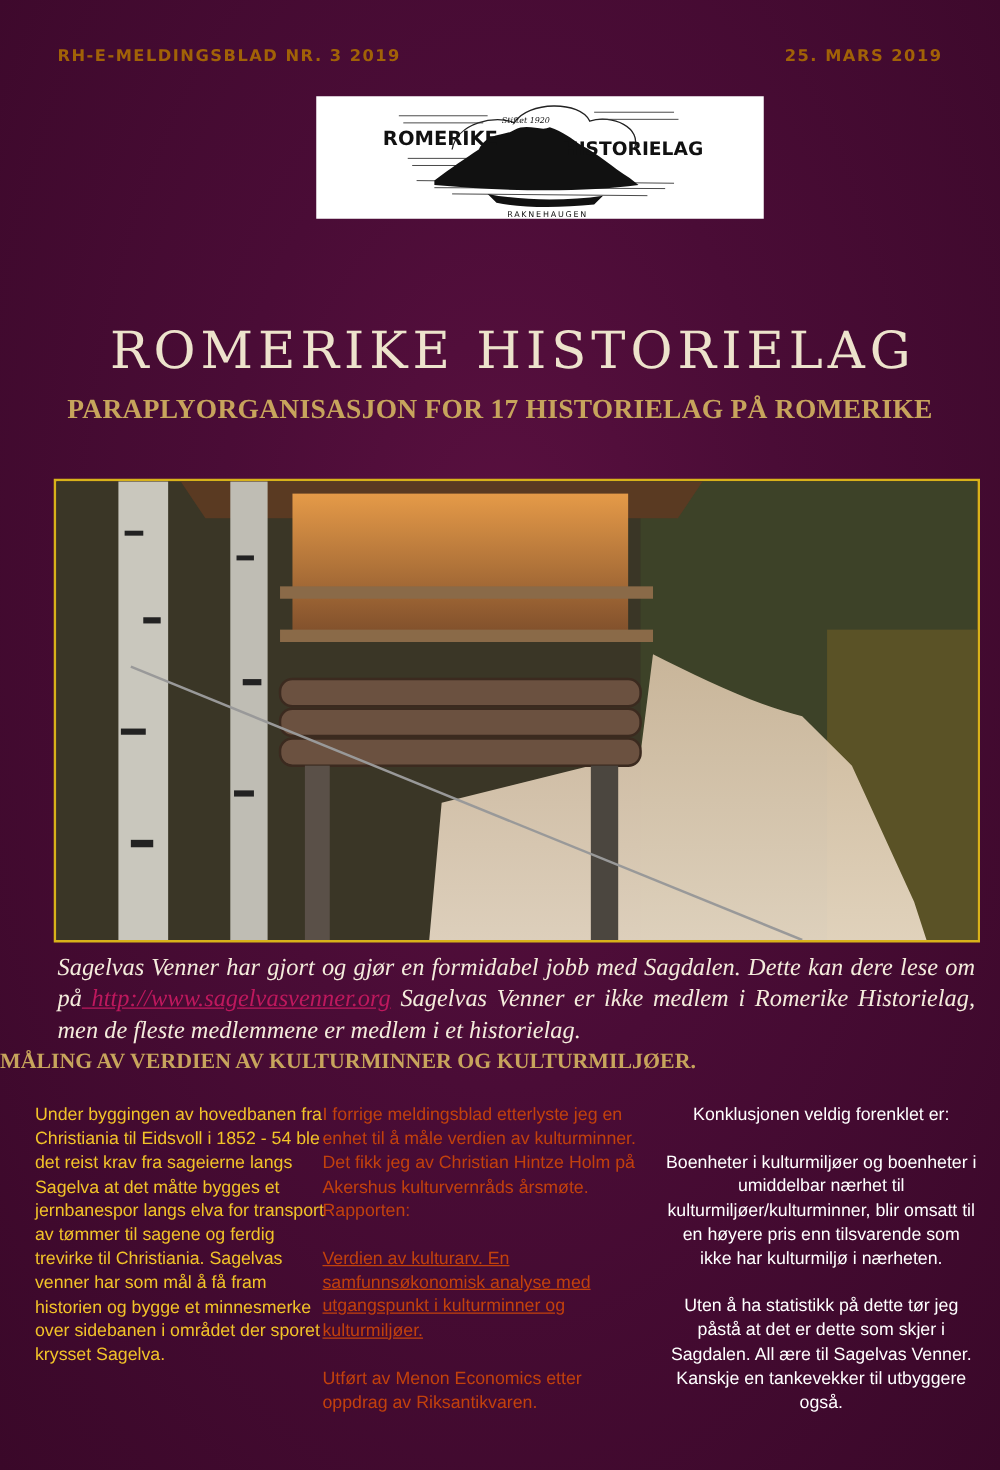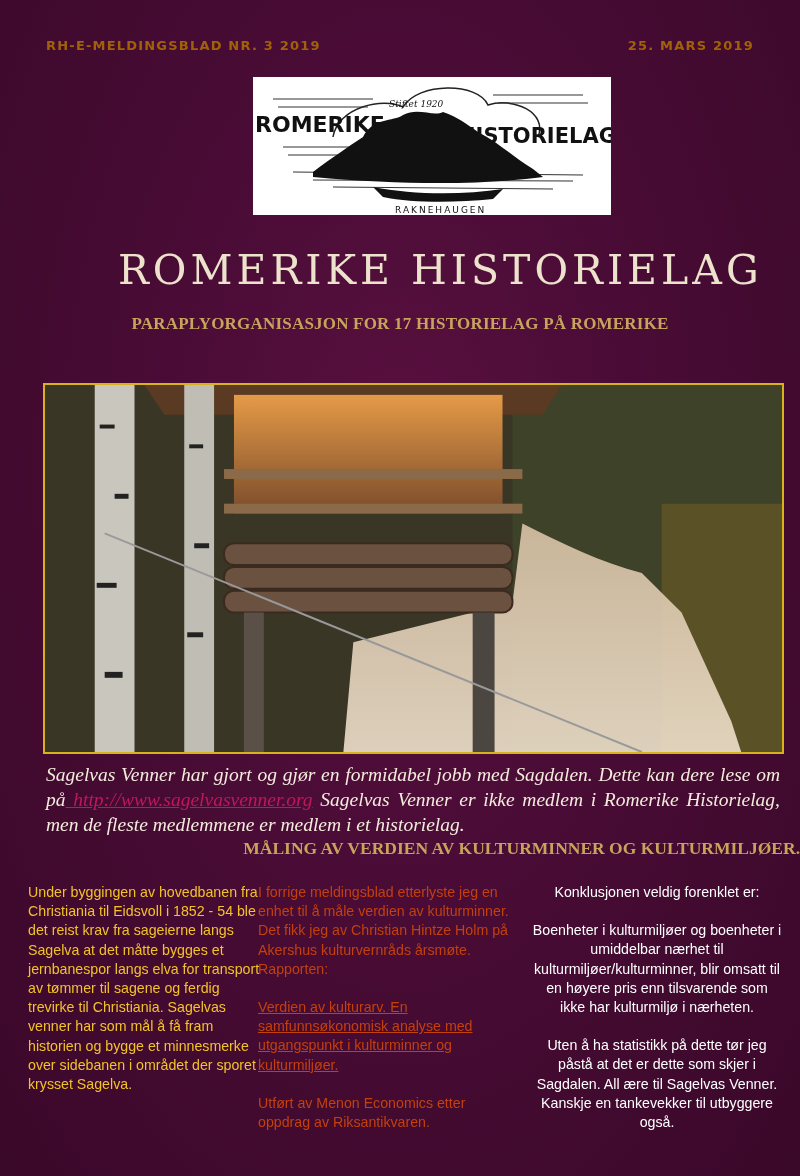--- a/index.html
+++ b/index.html
@@ -9,51 +9,51 @@
       font-family: "Liberation Sans", sans-serif;
       position: relative;
     }
     .topline {
       position: absolute; top: 38px; left: 46px; right: 46px;
       display: flex; justify-content: space-between;
       color: #a16207; font-size: 13px; letter-spacing: 1.2px; font-weight: bold;
       font-family: "DejaVu Sans", sans-serif;
     }
     .logo {
-      position: absolute; left: 253px; top: 77px; width: 358px; height: 138px;
+      position: absolute; left: 253px; top: 77px; width: 358px; height: 98px;
       background: #ffffff; overflow: hidden;
     }
     .logo svg { width: 100%; height: 100%; display: block; }
     .title {
-      position: absolute; top: 246px; left: 0; width: 712px; padding-left: 118px;
+      position: absolute; top: 256px; left: 0; width: 712px; padding-left: 88px;
       color: #ede3cc; font-size: 41px; letter-spacing: 4px;
       font-family: "DejaVu Serif", serif; font-weight: normal;
       white-space: nowrap;
     }
     .subtitle {
       position: absolute; top: 314px; left: 0; width: 800px; text-align: center;
       color: #c7a45c; font-family: "Liberation Serif", serif; font-weight: bold;
-      font-size: 17px; letter-spacing: 0.2px; 
+      font-size: 22px; letter-spacing: 0.2px; 
     }
     .photo {
       position: absolute; left: 43px; top: 383px; width: 741px; height: 371px;
       border: 2px solid #d8b21a; overflow: hidden;
       background: linear-gradient(90deg, #2b2a22 0%, #4b3a25 25%, #7a5230 45%, #3a3528 65%, #2f3a24 85%, #3a3a20 100%);
     }
     .photo svg { width: 100%; height: 100%; display: block; }
     .caption {
       position: absolute; left: 46px; top: 762px; width: 734px;
       color: #f4ecdc; font-family: "Liberation Serif", serif; font-style: italic;
       font-size: 19.5px; line-height: 25px; text-align: justify;
     }
     .caption a { color: #be185d; text-decoration: underline; }
     .section-heading {
-      position: absolute; top: 838px; left: 0; width: 800px; text-align: right;
+      position: absolute; top: 838px; left: 0; width: 800px; text-align: left;
       color: #c7a45c; font-family: "Liberation Serif", serif; font-weight: bold;
-      font-size: 17.5px; padding-left: 10px;
+      font-size: 17.5px; 
     }
     .col {
       position: absolute; top: 883px; font-size: 14.2px; line-height: 19.2px;
       font-family: "Liberation Sans", sans-serif;
     }
     .col p { margin-bottom: 19px; }
     .col1 { left: 28px; width: 232px; color: #f2c329; }
     .col2 { left: 258px; width: 252px; color: #c2410c; }
     .col3 { left: 532px; width: 250px; color: #ffffff; text-align: center; }
     .underline { text-decoration: underline; }

